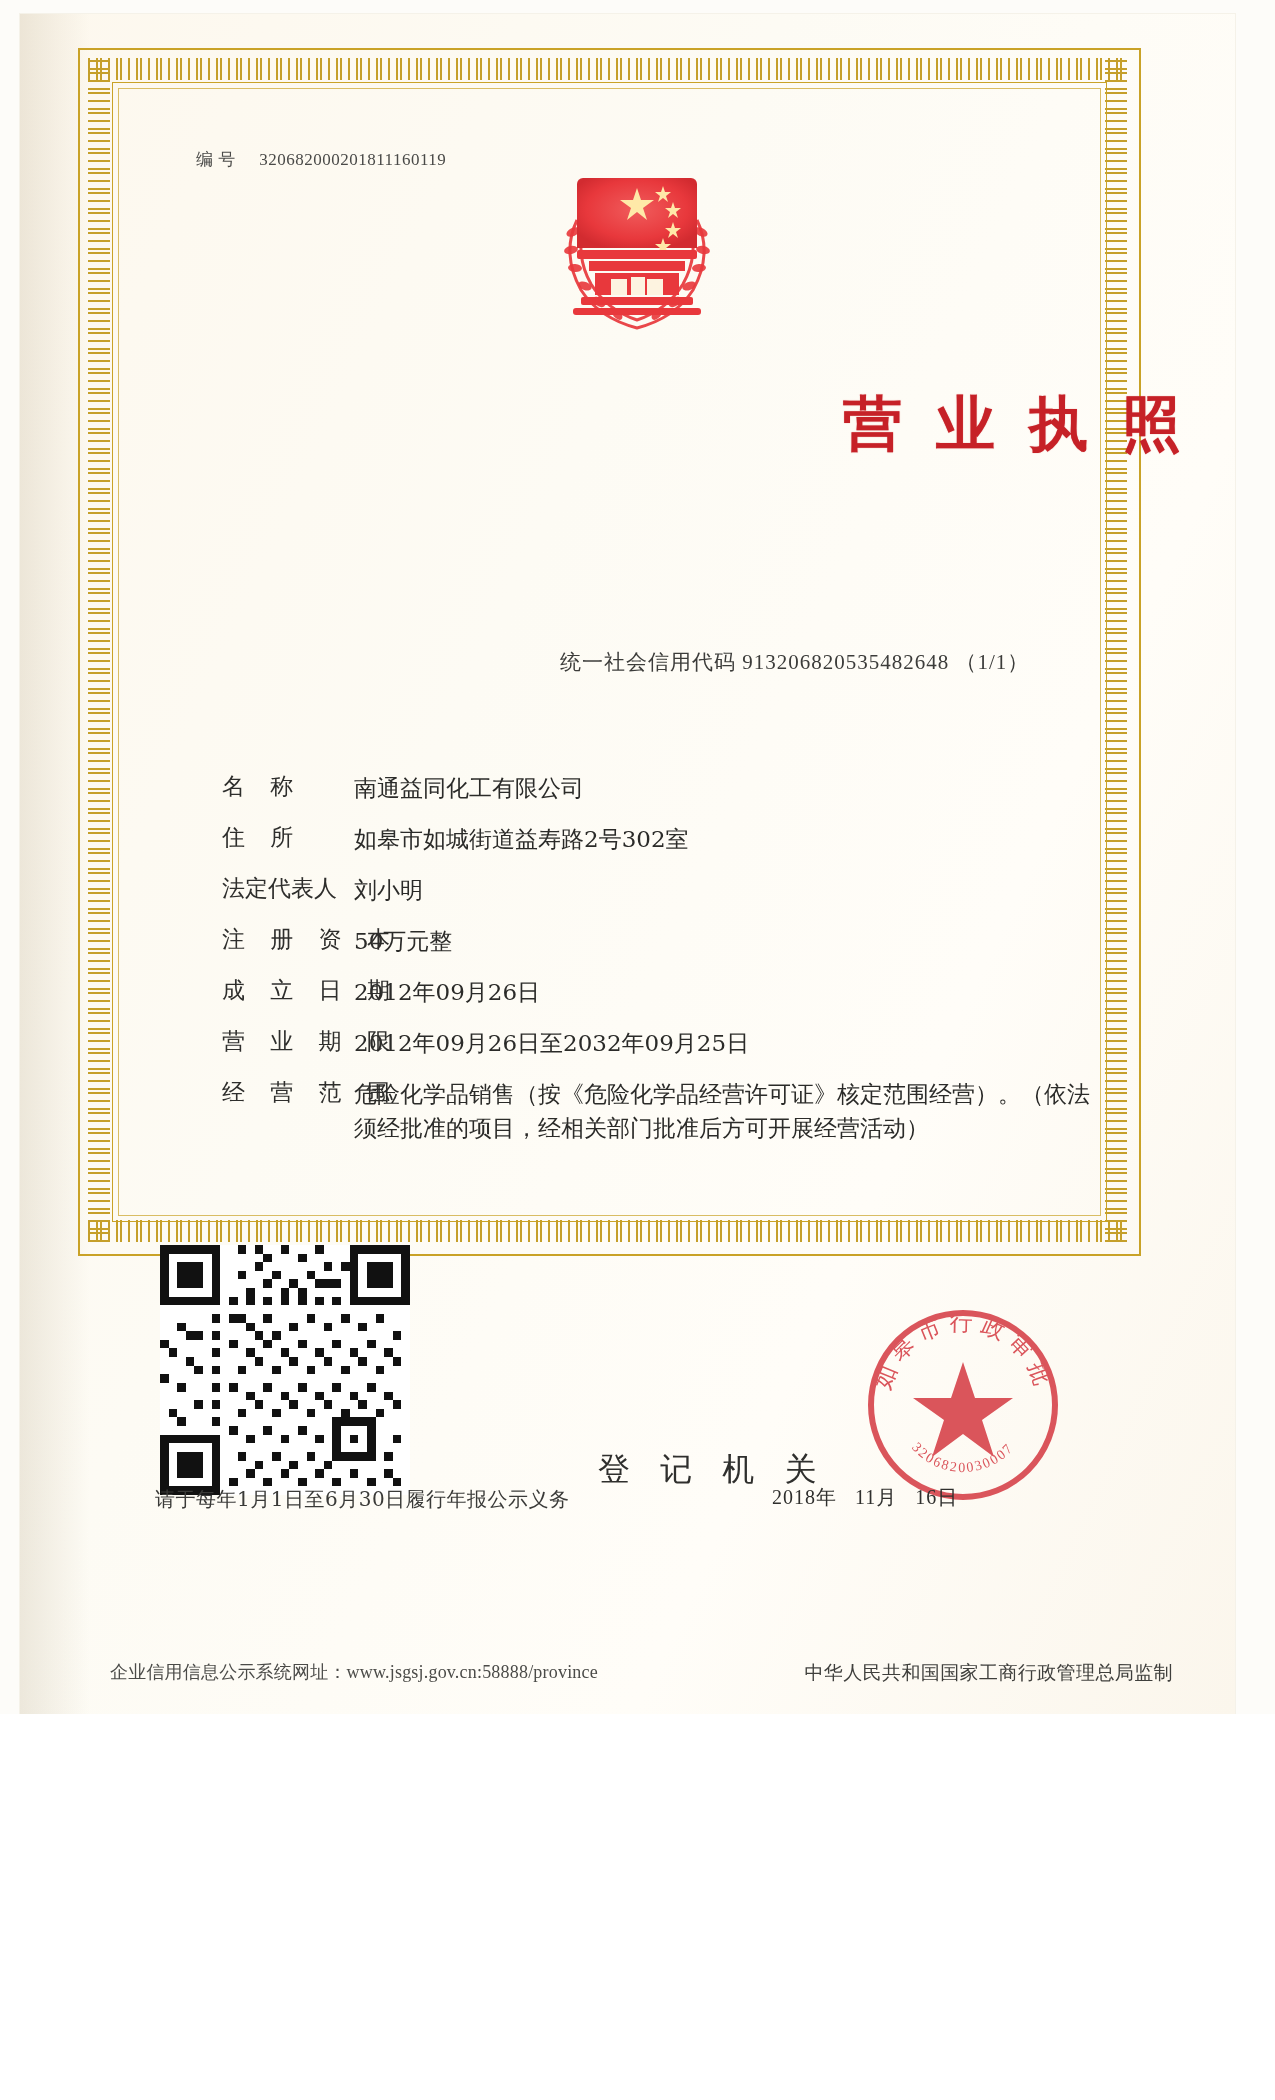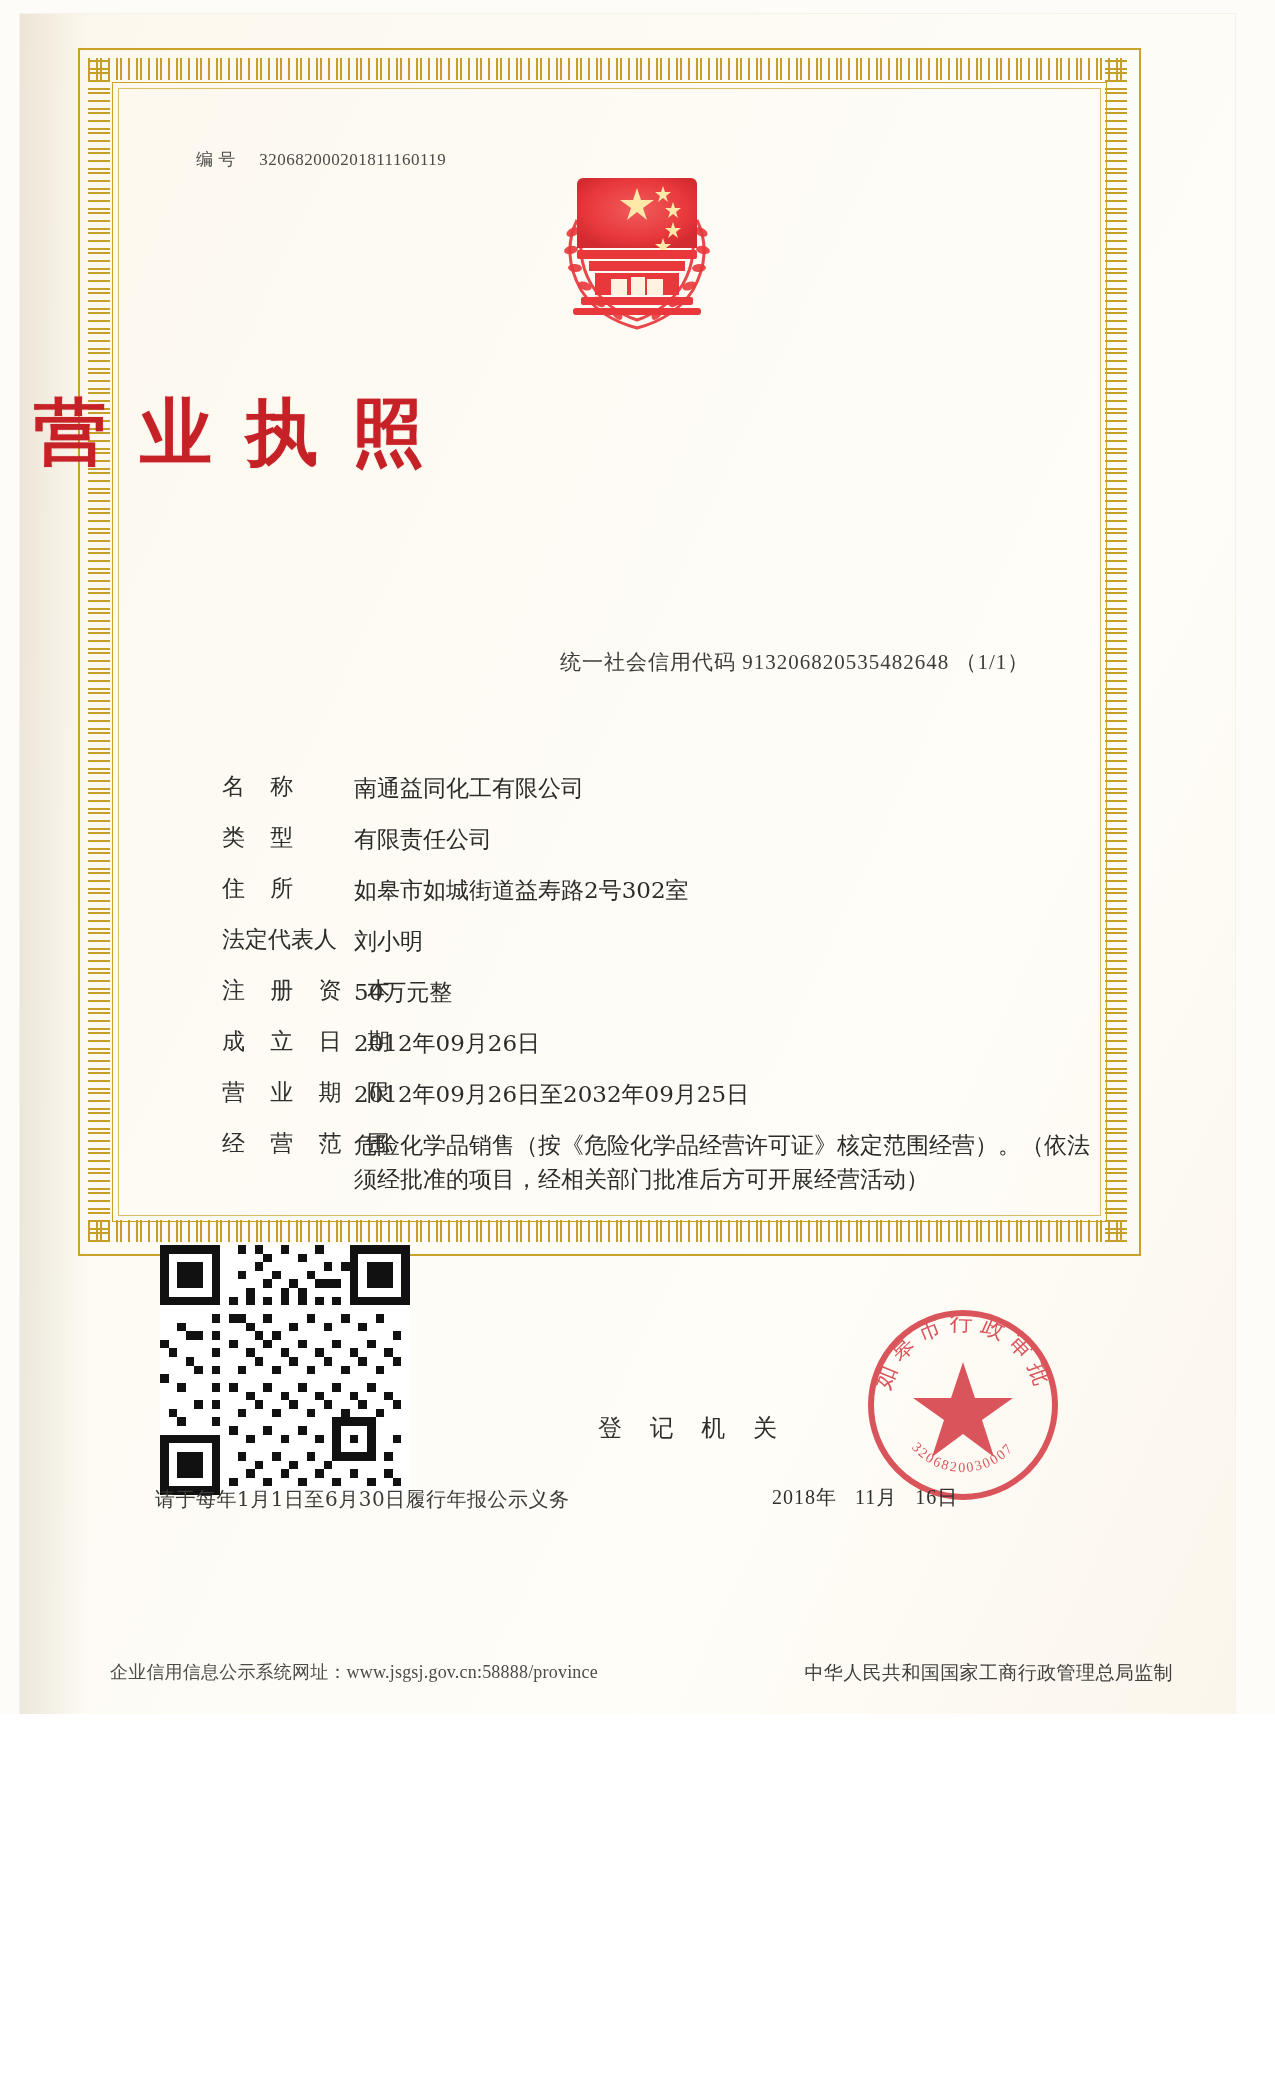--- a/index.html
+++ b/index.html
@@ -53,23 +53,23 @@
   #serial{
     position:absolute;left:196px;top:148px;
     font-size:17px;color:#4a4a48;letter-spacing:.5px;
     font-family:"Liberation Serif","DejaVu Serif",serif;
   }
   #emblem{
     position:absolute;left:547px;top:158px;width:180px;height:180px;
   }
   #title{
     position:absolute;left:0;top:385px;width:1215px;
-    text-align:left;
+    text-align:right;
     color:#c62127;
-    font-size:72px;letter-spacing:34px;font-weight:700;
+    font-size:59px;letter-spacing:34px;font-weight:700;
     text-indent:34px;
     font-family:"DejaVu Serif","Liberation Serif",serif;
     text-shadow:0 0 1px rgba(198,33,39,.6);
   }
   #subtitle{
     position:absolute;left:0;top:550px;width:1215px;
     text-align:center;color:#c62127;font-size:31px;letter-spacing:6px;
     font-family:"DejaVu Serif","Liberation Serif",serif;
   }
   #credit-code{
@@ -100,22 +100,22 @@
     flex:1;
   }
   .label-4{letter-spacing:0px;}
   
   #qr{
     position:absolute;left:160px;top:1245px;width:250px;height:250px;
     background:#fff;
   }
   
   #registrar{
-    position:absolute;left:598px;top:1412px;
-    font-size:24px;letter-spacing:10px;color:#2f2f2d;
+    position:absolute;left:598px;top:1448px;
+    font-size:32px;letter-spacing:10px;color:#2f2f2d;
     font-family:"DejaVu Serif","Liberation Serif",serif;
   }
   #seal{
     position:absolute;left:858px;top:1300px;width:210px;height:210px;
   }
   #notice{
     position:absolute;left:155px;top:1486px;
     font-size:20px;color:#3a3a38;letter-spacing:.5px;
     font-family:"DejaVu Serif","Liberation Serif",serif;
   }
@@ -213,24 +213,20 @@
   </div>
 
   <div id="title">营业执照</div>
 
   <div id="credit-code">统一社会信用代码 913206820535482648  （1/1）</div>
 
   <div id="fields">
     <div class="field">
       <div class="flabel">名      称</div>
       <div class="fvalue">南通益同化工有限公司</div>
-    </div>
-    <div class="field">
-      <div class="flabel">类      型</div>
-      <div class="fvalue">有限责任公司</div>
     </div>
     <div class="field">
       <div class="flabel">住      所</div>
       <div class="fvalue">如皋市如城街道益寿路2号302室</div>
     </div>
     <div class="field">
       <div class="flabel label-4">法定代表人</div>
       <div class="fvalue">刘小明</div>
     </div>
     <div class="field">

